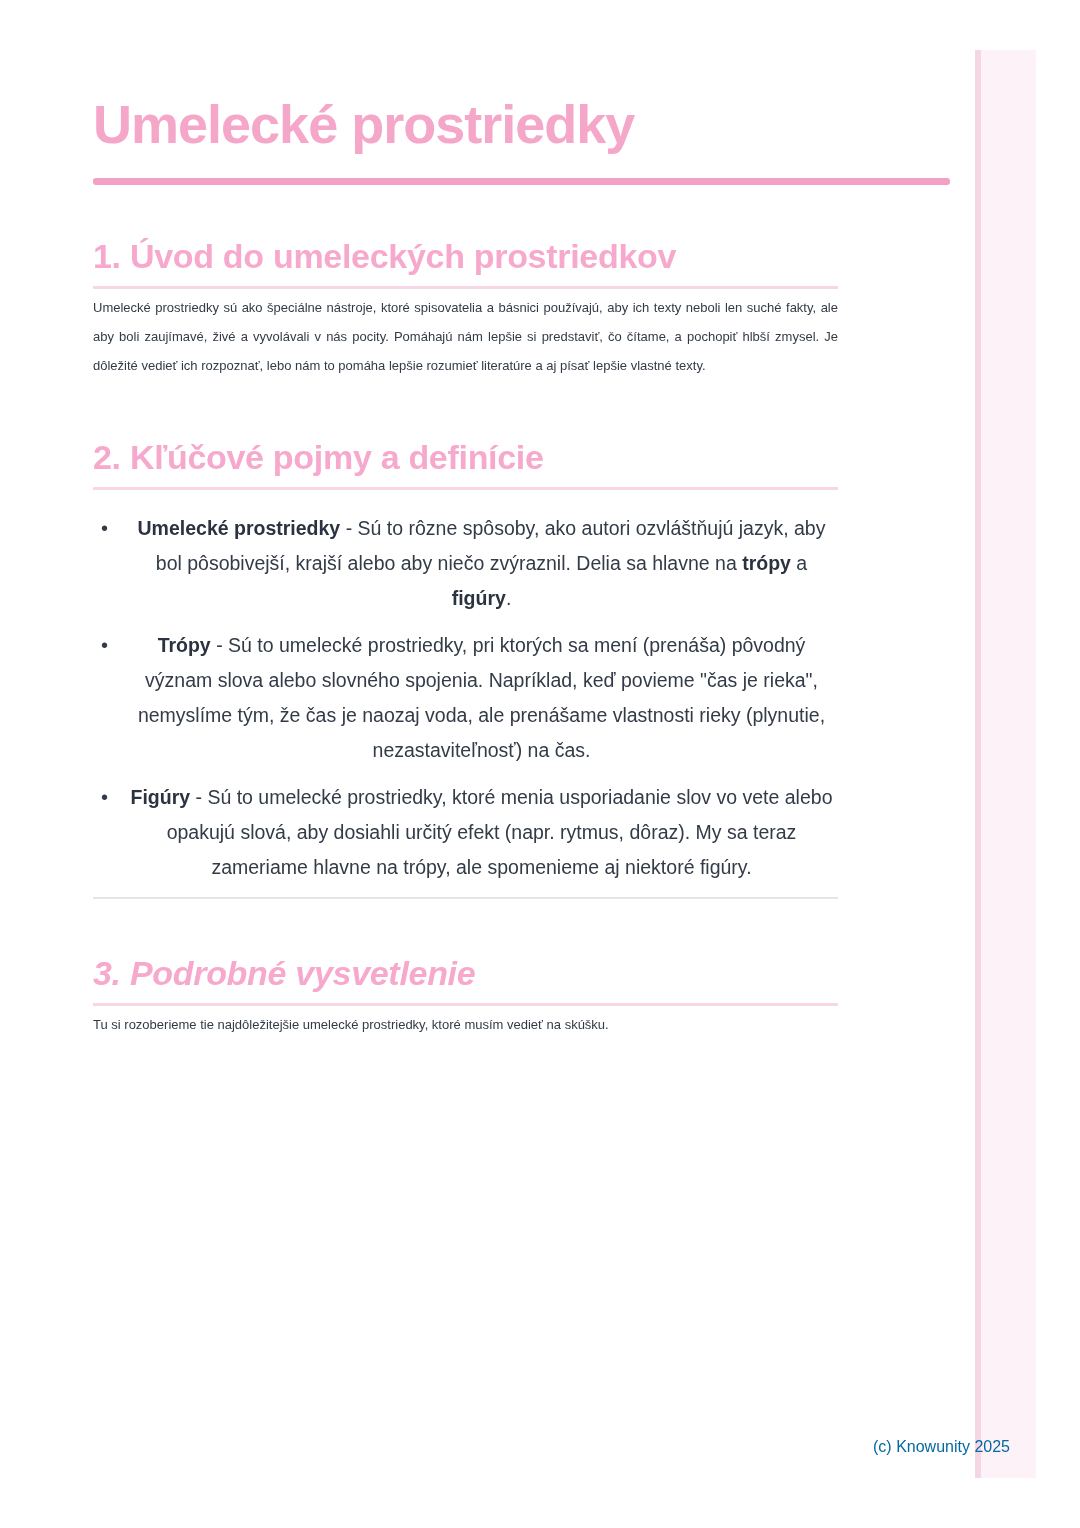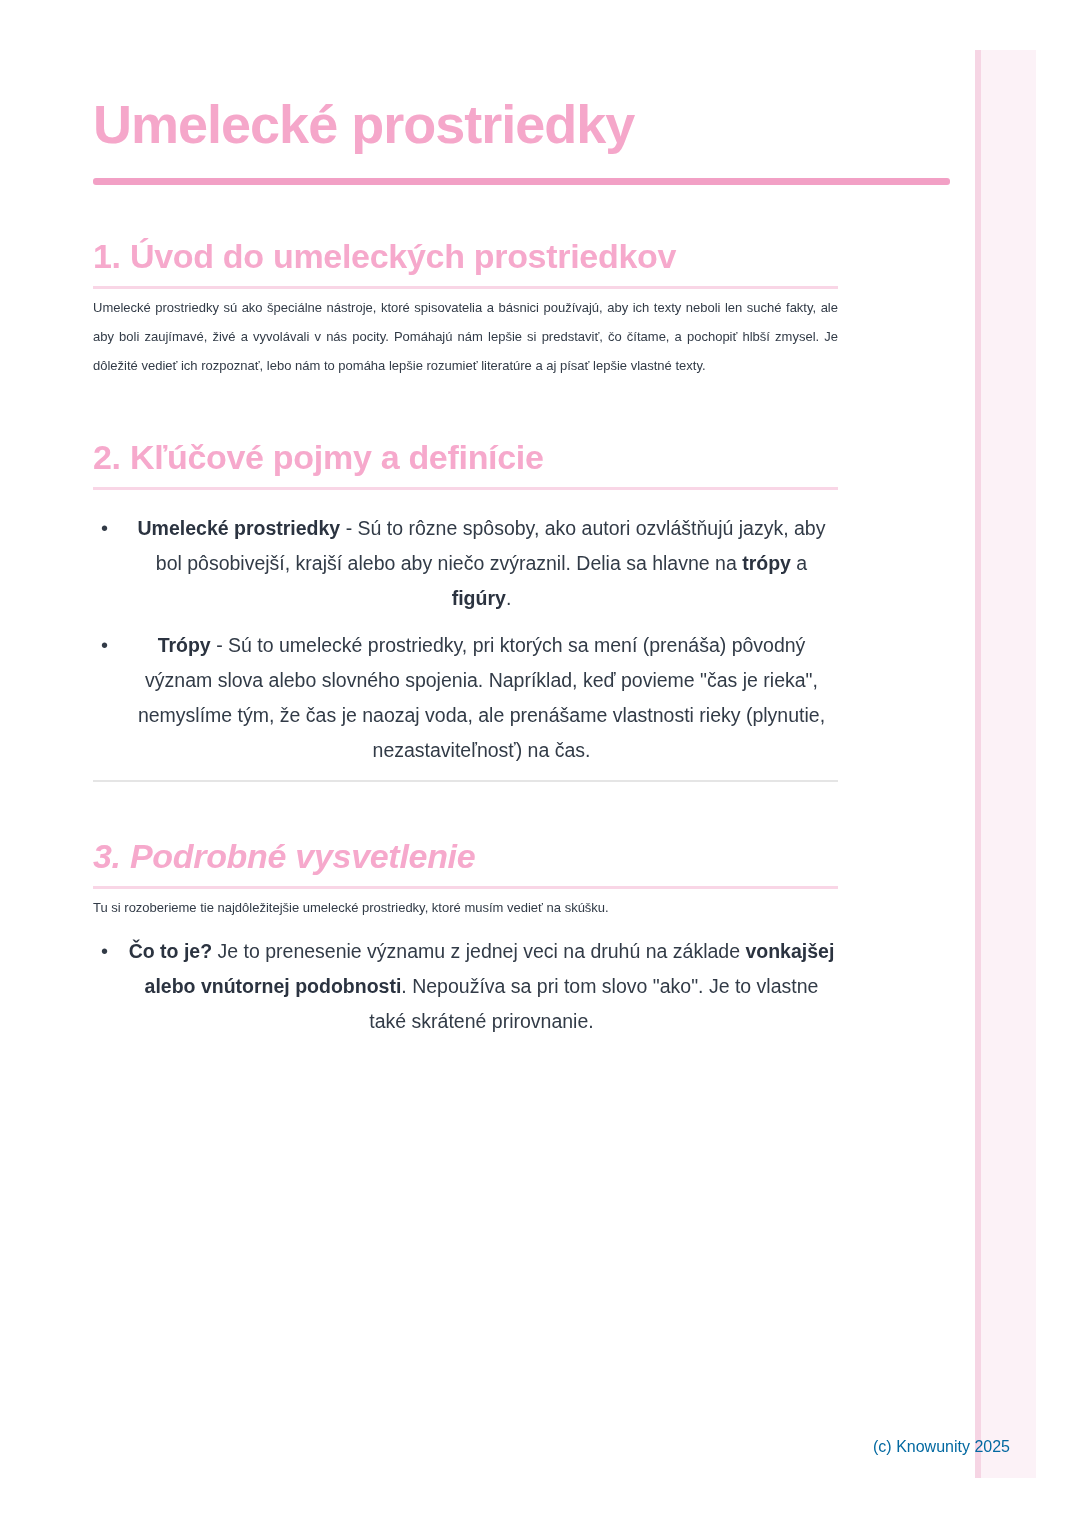--- a/index.html
+++ b/index.html
@@ -66,28 +66,28 @@
   <h2 class="section-heading s1">1. Úvod do umeleckých prostriedkov</h2>
   <div class="h2-rule"></div>
   <p class="body-paragraph">Umelecké prostriedky sú ako špeciálne nástroje, ktoré spisovatelia a básnici používajú, aby ich texty neboli len suché fakty, ale aby boli zaujímavé, živé a vyvolávali v nás pocity. Pomáhajú nám lepšie si predstaviť, čo čítame, a pochopiť hlbší zmysel. Je dôležité vedieť ich rozpoznať, lebo nám to pomáha lepšie rozumieť literatúre a aj písať lepšie vlastné texty.</p>
 
   <h2 class="section-heading s2">2. Kľúčové pojmy a definície</h2>
   <div class="h2-rule"></div>
 
   <ul class="bullets">
     <li><span class="bold">Umelecké prostriedky</span><span> - Sú to rôzne spôsoby, ako autori ozvláštňujú jazyk, aby bol pôsobivejší, krajší alebo aby niečo zvýraznil. Delia sa hlavne na </span><span class="bold">trópy</span><span> a </span><span class="bold">figúry</span><span>.</span></li>
     <li><span class="bold">Trópy</span><span> - Sú to umelecké prostriedky, pri ktorých sa mení (prenáša) pôvodný význam slova alebo slovného spojenia. Napríklad, keď povieme "čas je rieka", nemyslíme tým, že čas je naozaj voda, ale prenášame vlastnosti rieky (plynutie, nezastaviteľnosť) na čas.</span></li>
+    <li><span class="bold">Figúry</span><span> - Sú to umelecké prostriedky, ktoré menia usporiadanie slov vo vete alebo opakujú slová, aby dosiahli určitý efekt (napr. rytmus, dôraz). My sa teraz zameriame hlavne na trópy, ale spomenieme aj niektoré figúry.</span></li>
   </ul>
 
   <div class="section-divider"></div>
 
   <h2 class="section-heading s3">3. Podrobné vysvetlenie</h2>
   <div class="h2-rule"></div>
   <p class="body-paragraph">Tu si rozoberieme tie najdôležitejšie umelecké prostriedky, ktoré musím vedieť na skúšku.</p>
 
 
   <ul class="bullets sub">
-    <li><span class="bold">Čo to je?</span><span> Je to prenesenie významu z jednej veci na druhú na základe </span><span class="bold">vonkajšej alebo vnútornej podobnosti</span><span>. Nepoužíva sa pri tom slovo "ako". Je to vlastne také skrátené prirovnanie.</span></li>
   </ul>
 
 </div>
 
 <div class="footer-credit">(c) Knowunity 2025</div>
 
 </body></html>

